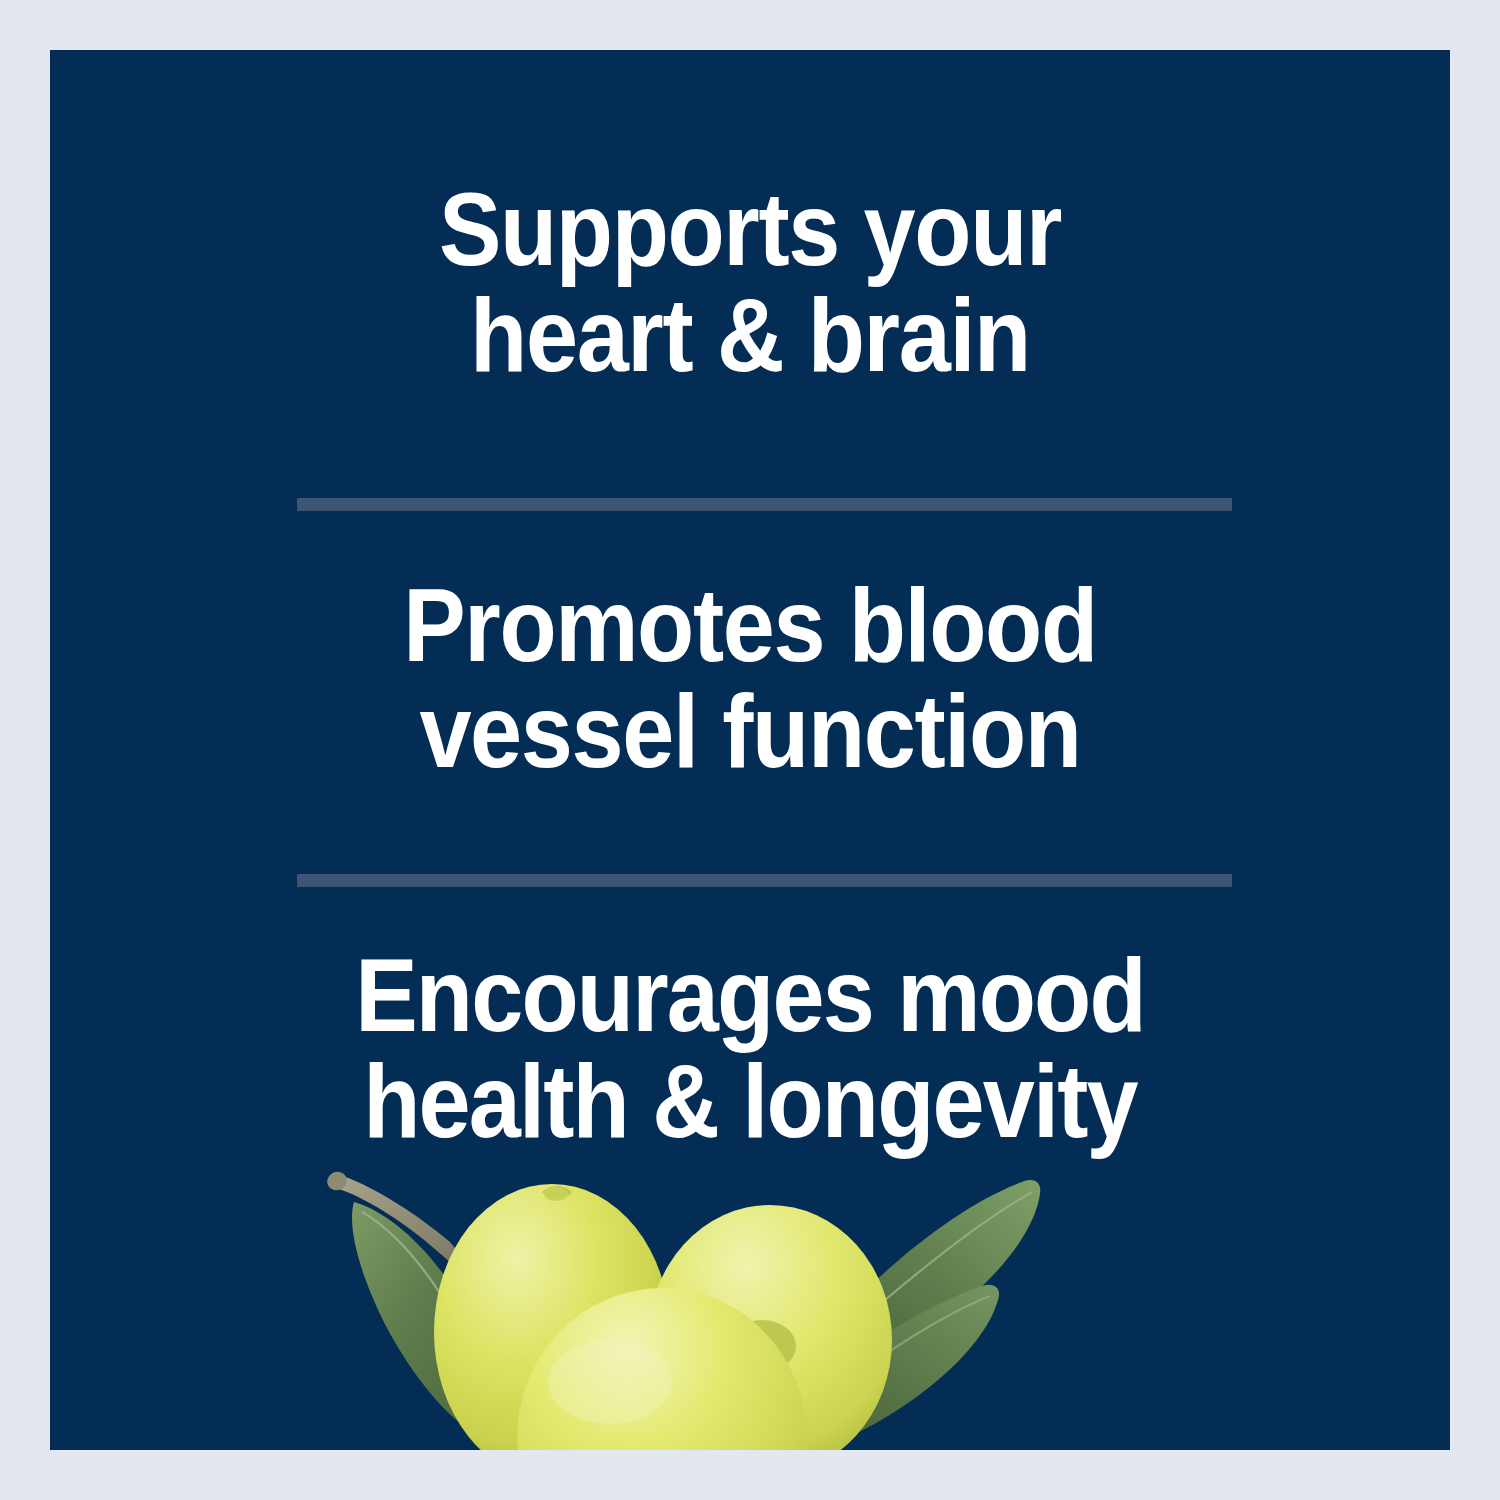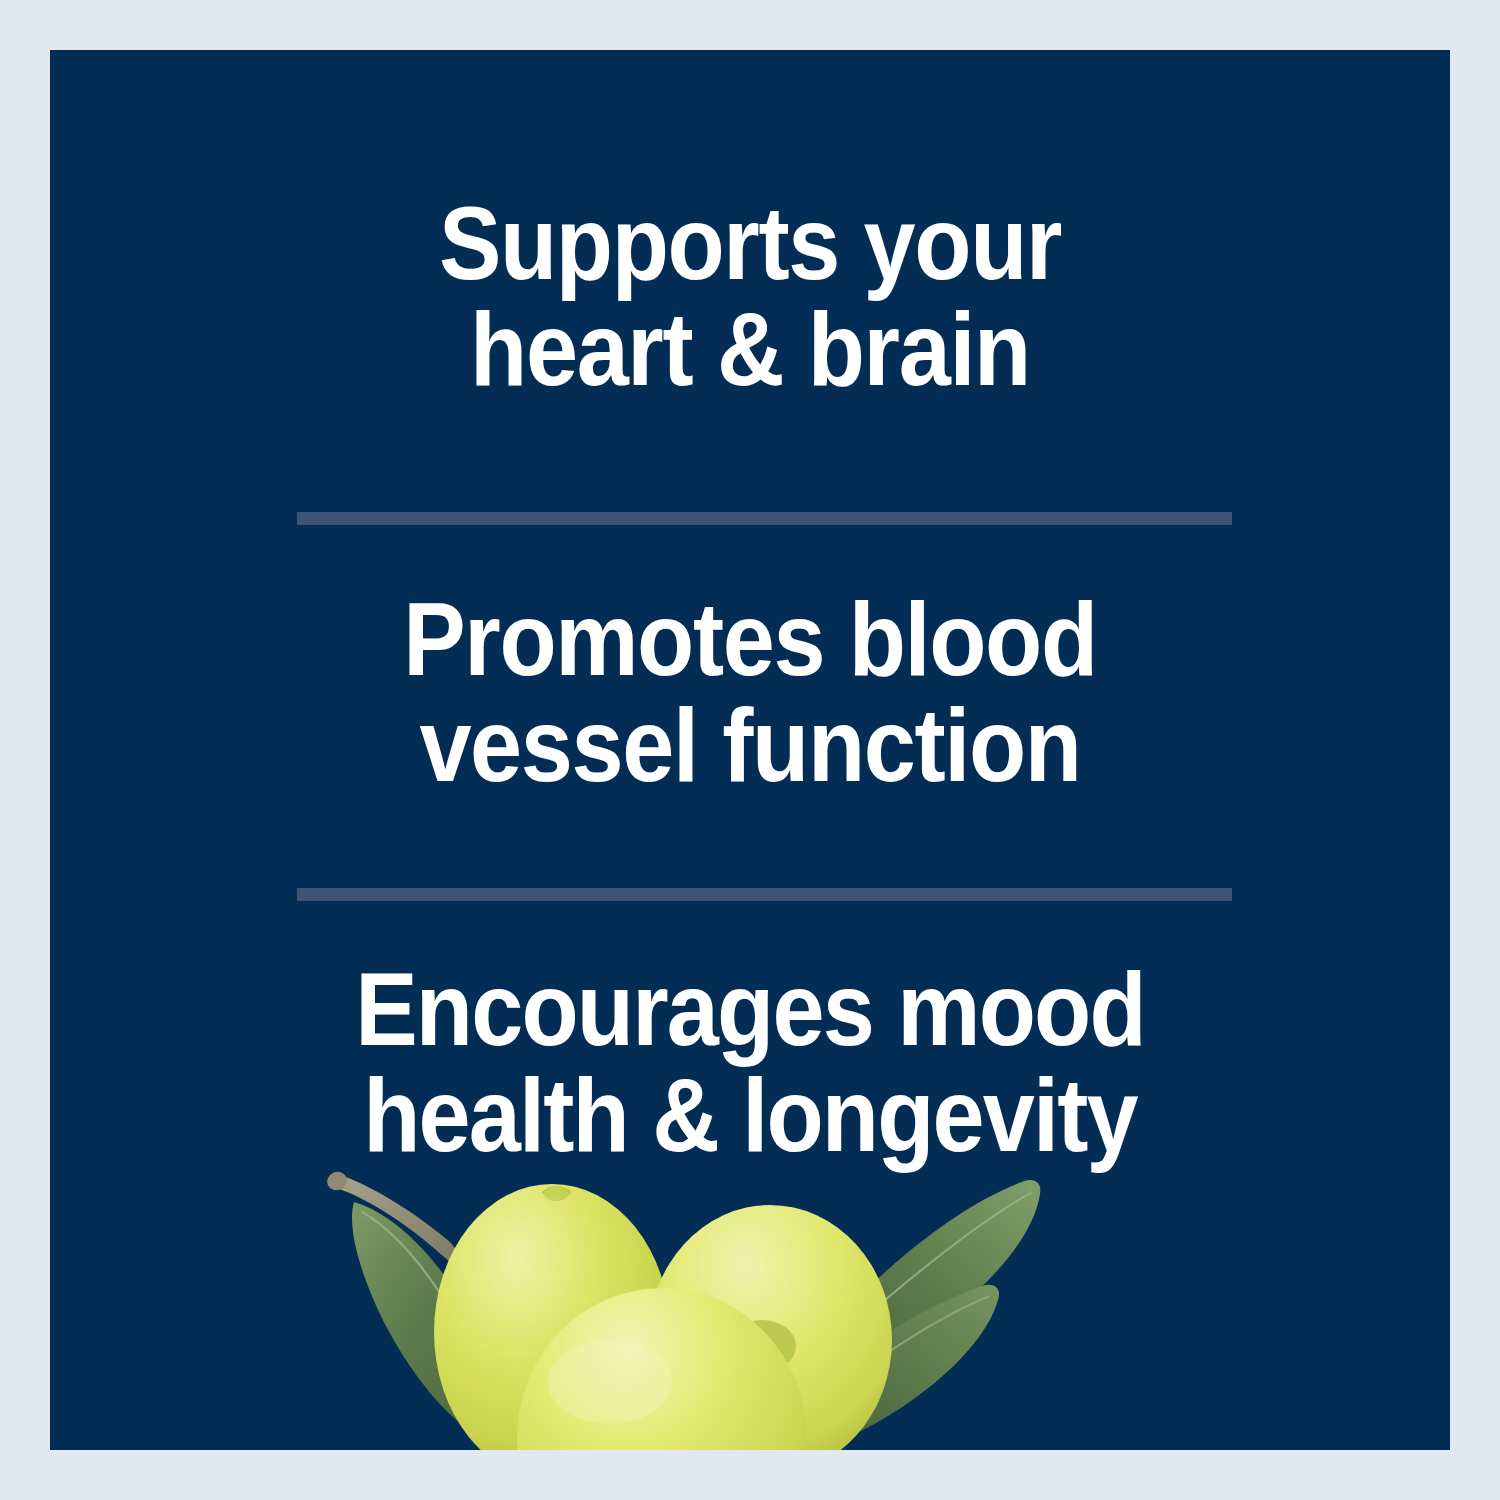--- a/index.html
+++ b/index.html
@@ -55,21 +55,21 @@
       12.2% 49.6%,
       4.1% 63.3%,
       0% 63.3%
     );
   }
 
   
   #content {
     position: absolute;
     left: 50px;
-    top: 50px;
+    top: 36px;
     width: 1300px;
     height: 1400px;
   }
 
   .benefit {
     position: absolute;
     left: 0;
     width: 1400px;
     text-align: center;
     color: #ffffff;

